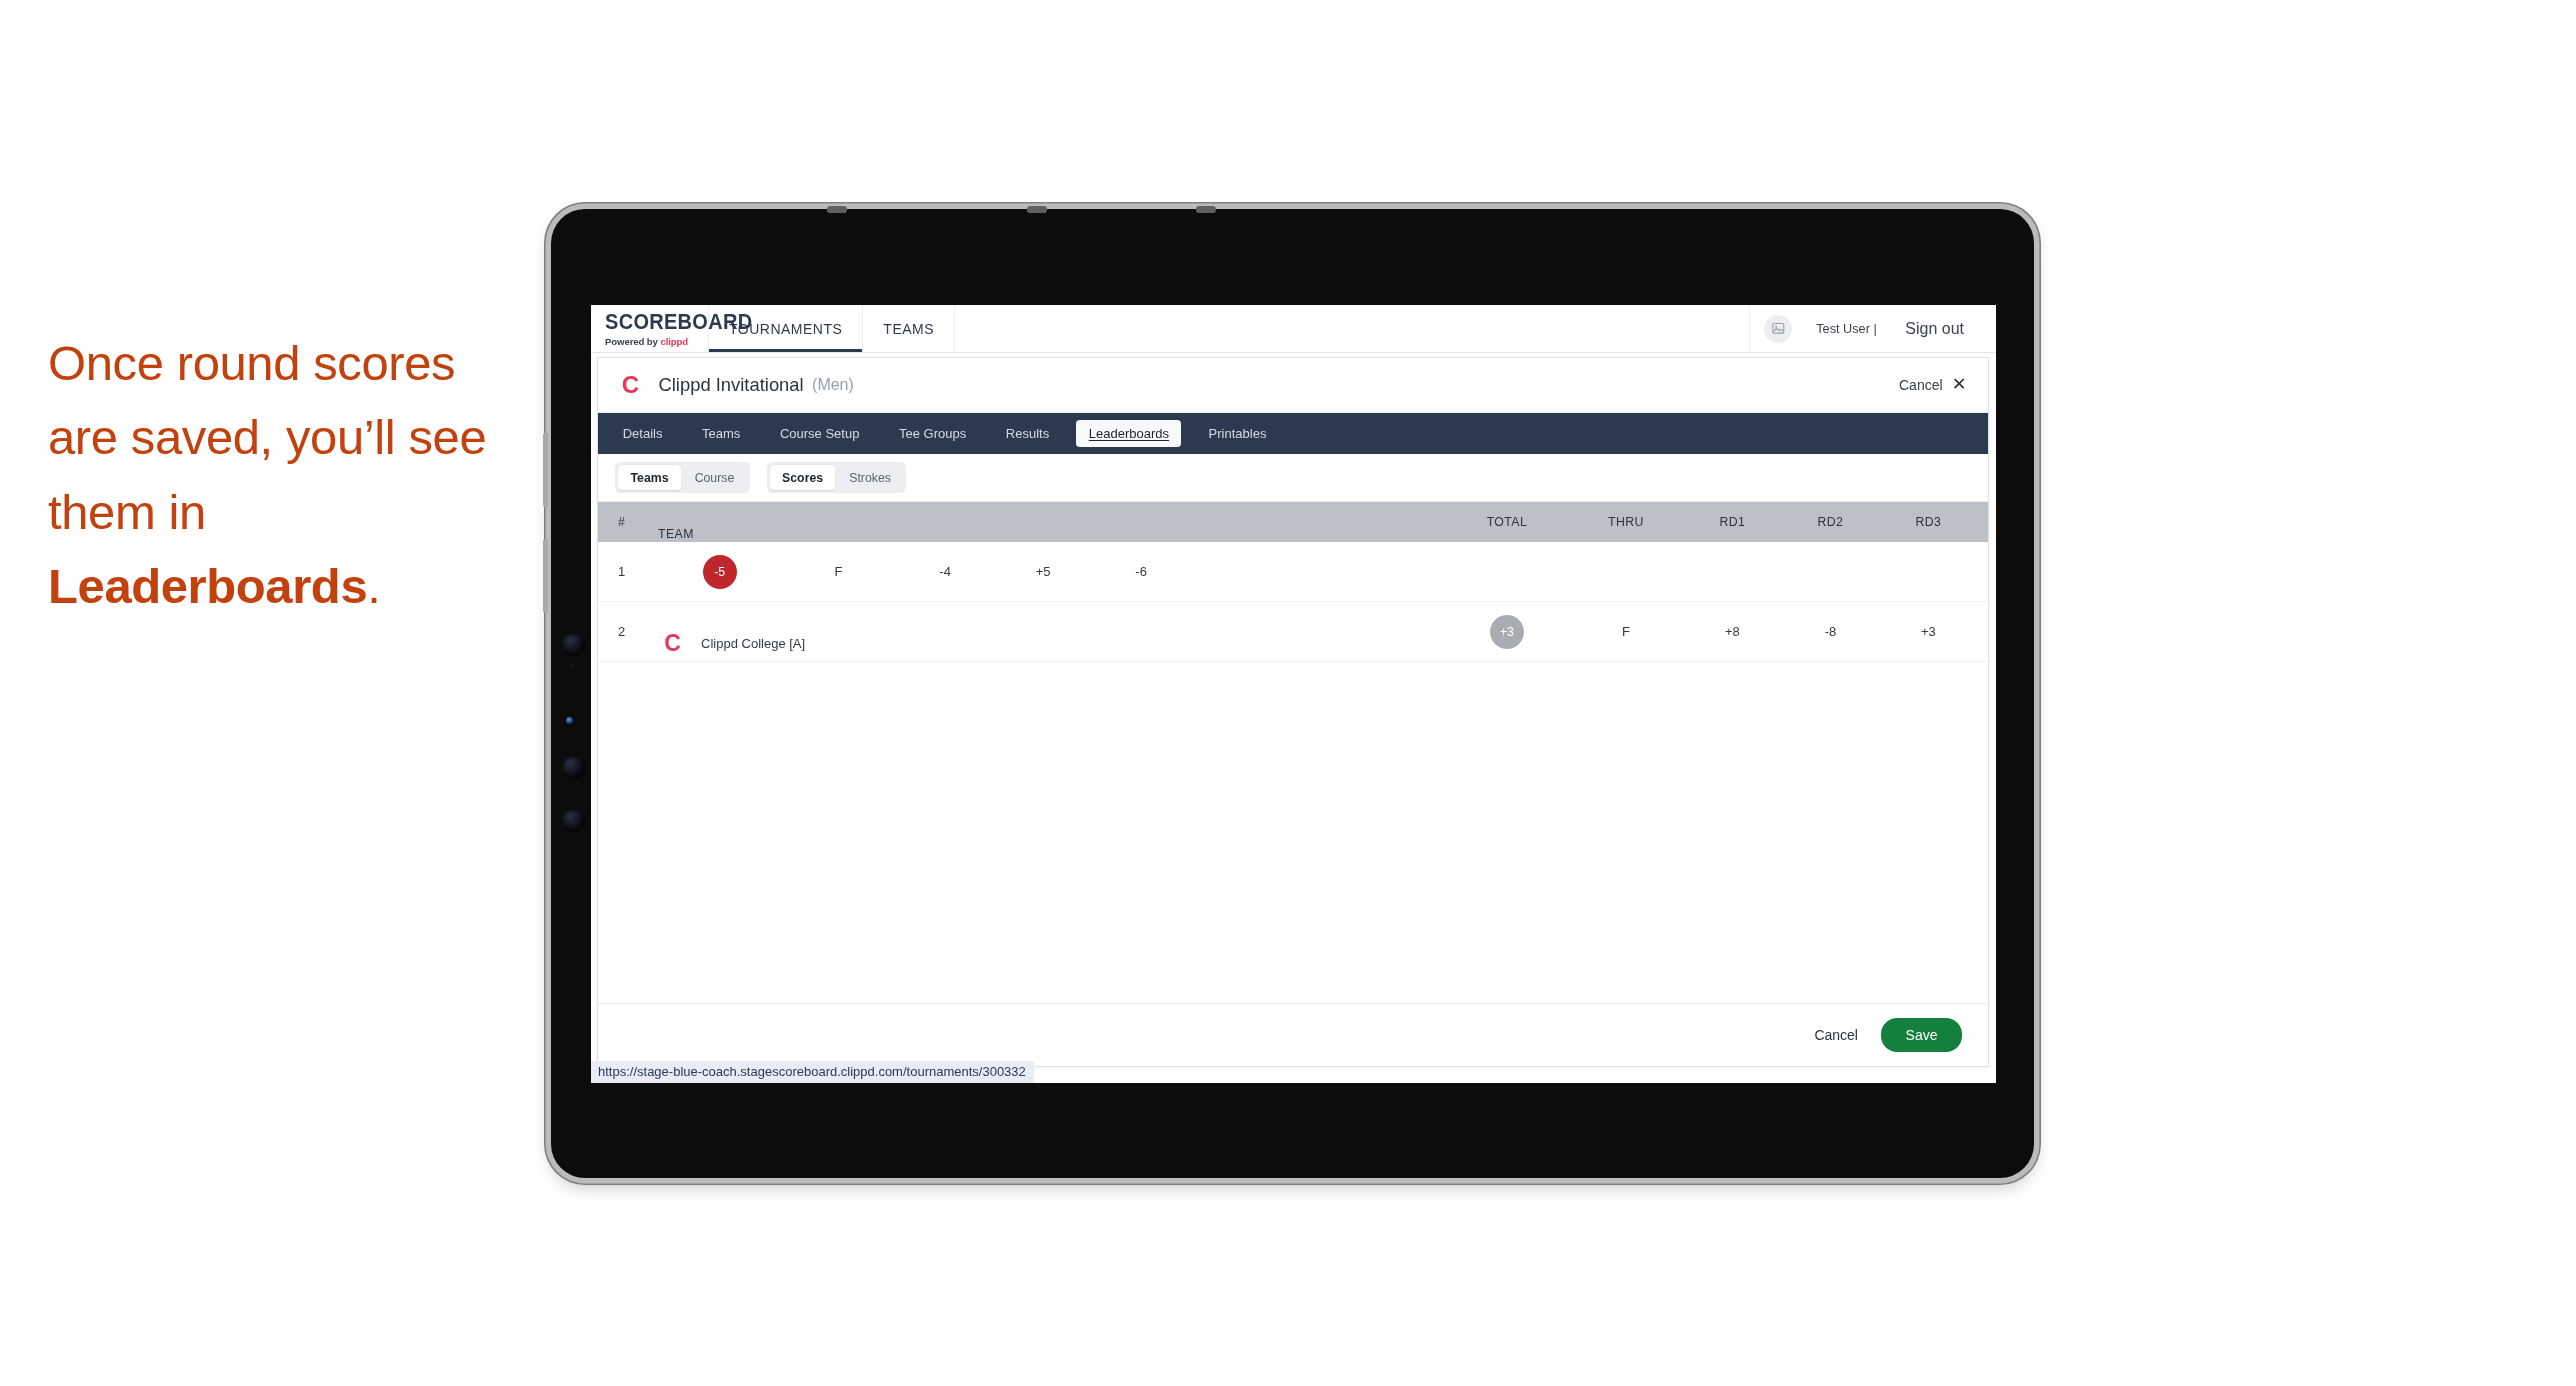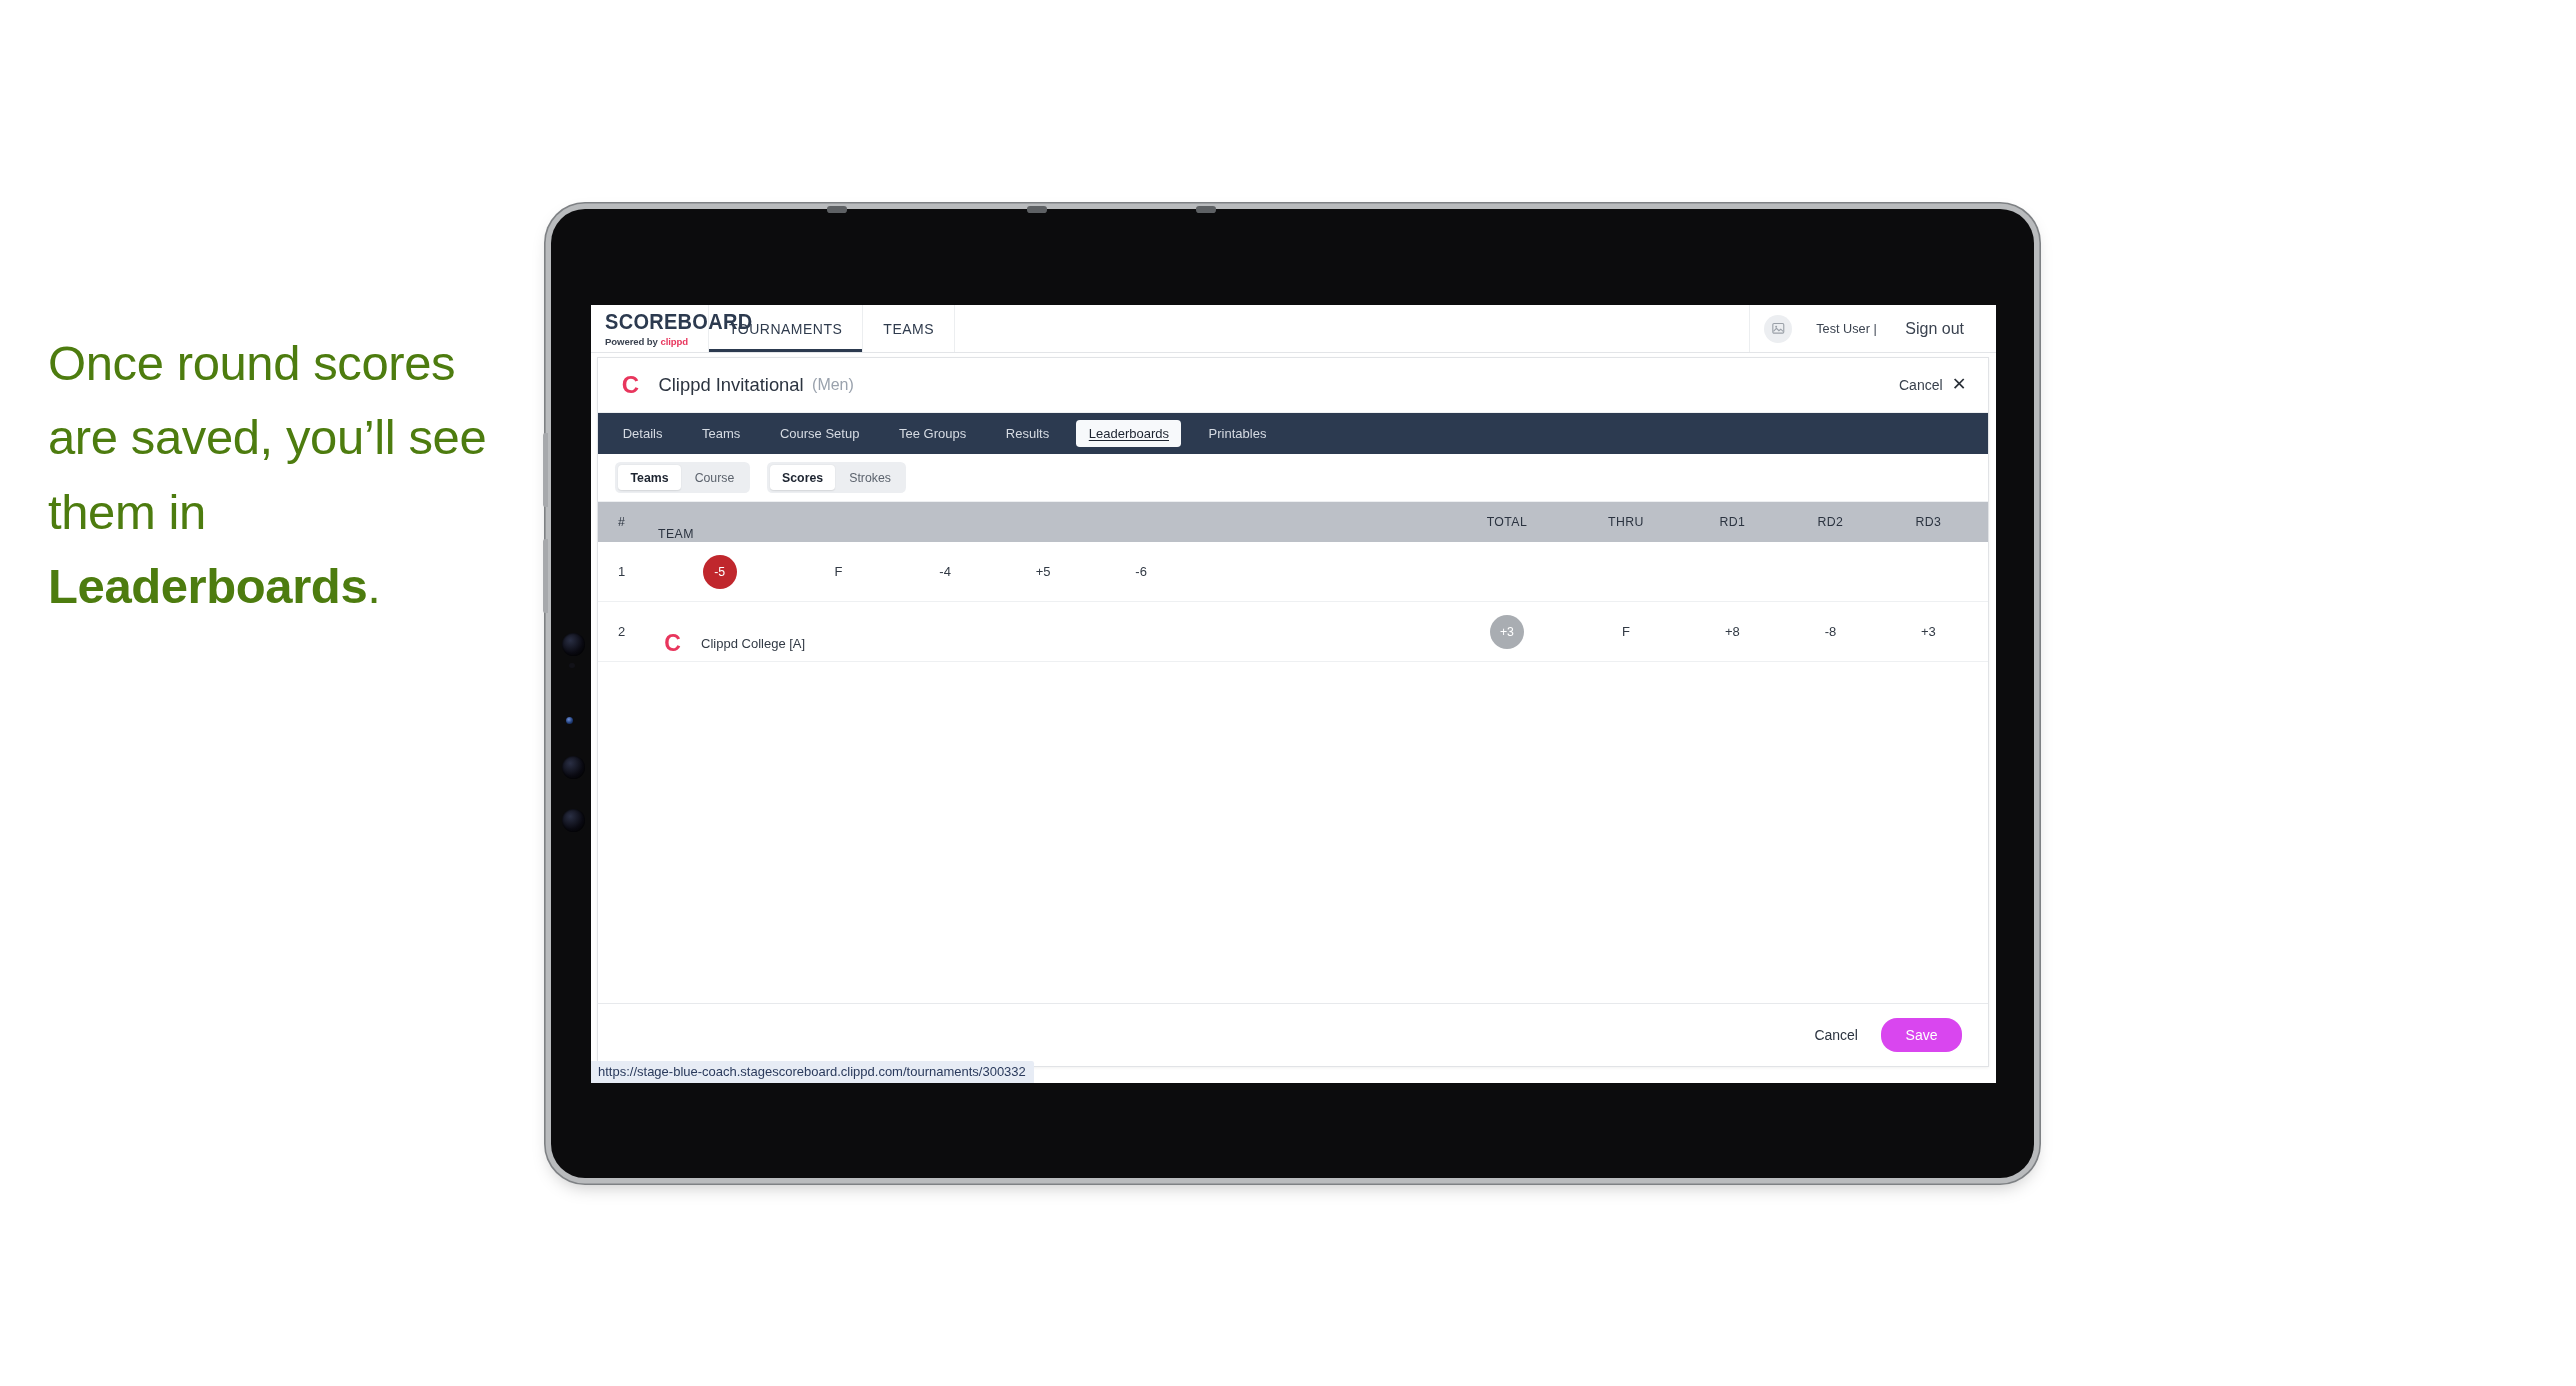--- a/index.html
+++ b/index.html
@@ -10,21 +10,21 @@
     overflow: hidden;
   }
 
   
   #caption {
     position: absolute;
     left: 48px; top: 326px;
     width: 461px;
     font-size: 49px;
     line-height: 1.52;
-    color: #4d7c0f;
+    color: #c2410c;
     font-family: "Liberation Sans", sans-serif;
     letter-spacing: -0.4px;
   }
   #caption b { font-weight: bold; }
 
   
   #tablet {
     position: absolute;
     left: 551px; top: 209px;
     width: 1483px; height: 969px;
@@ -270,21 +270,21 @@
   #panel-foot {
     height: 63px;
     border-top: 0.8px solid #e7e9ec;
     display: flex; align-items: center; justify-content: flex-end;
     gap: 23px;
     padding: 0 26px;
     background: #ffffff;
   }
   #cancel-foot { font-size: 14px; color: #2c3440; cursor: pointer; }
   #save-btn {
-    background: #d946ef; color: #ffffff;
+    background: #15803d; color: #ffffff;
     font-size: 14px; border: none; border-radius: 16px;
     padding: 9.2px 24.6px; cursor: pointer;
     font-family: "Liberation Sans", sans-serif;
   }
 
   
   #statusbar {
     position: absolute; left: 0; bottom: 0;
     background: #e7ecf5;
     color: #2a3a5c;

